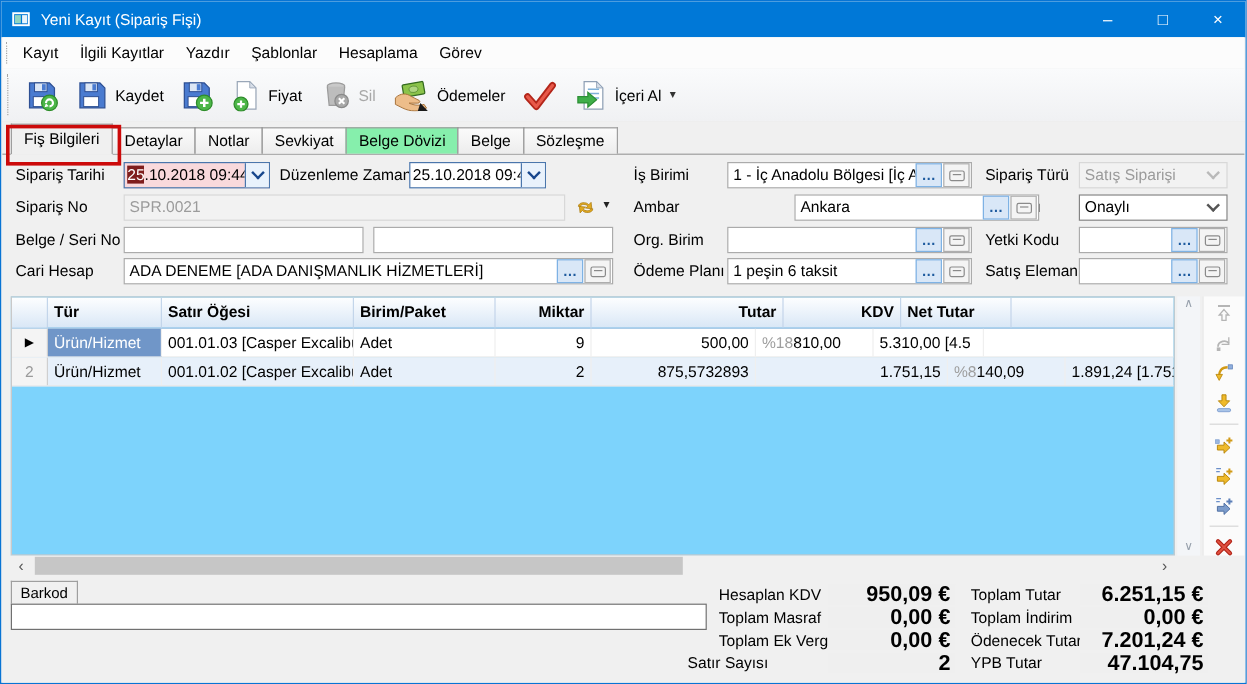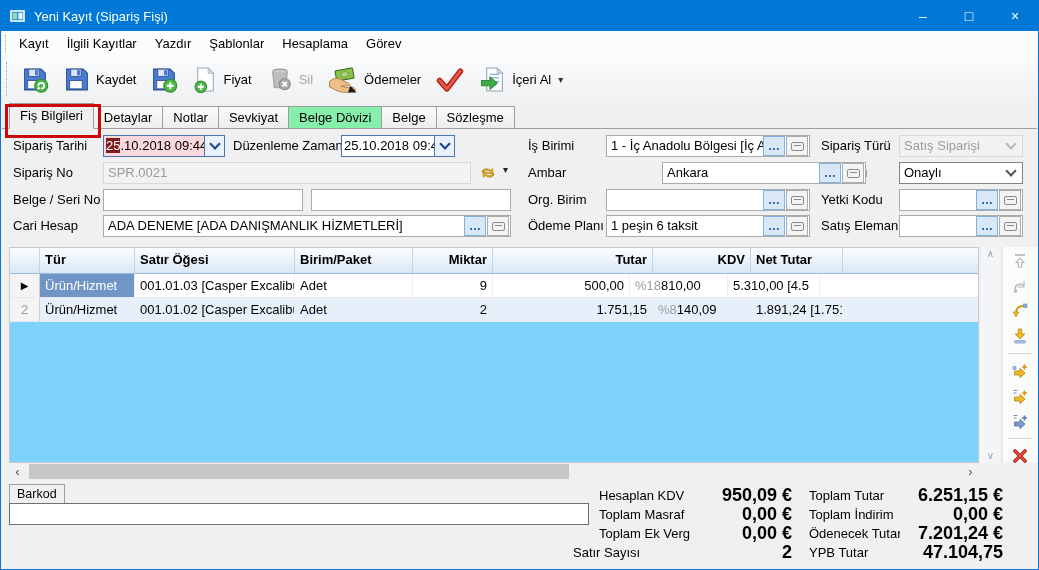--- a/index.html
+++ b/index.html
@@ -346,20 +346,21 @@
           <span>810,00</span>
         </span>
       <span class="gc c8">5.310,00 [4.5</span>
     </div>
     <div class="grow alt">
       <span class="gc c0 rownum">2</span>
       <span class="gc c1">Ürün/Hizmet</span>
       <span class="gc c2">001.01.02 [Casper Excalibur …</span>
       <span class="gc c3">Adet</span>
       <span class="gc c4">2</span>
+      <span class="gc c5">875,5732893</span>
       <span class="gc c6">1.751,15</span>
       <span class="gc c7">
           <span class="kdv-oran">%8</span>
           <span>140,09</span>
         </span>
       <span class="gc c8">1.891,24 [1.751,</span>
     </div>
   </div>
 
   <div class="vscroll">

